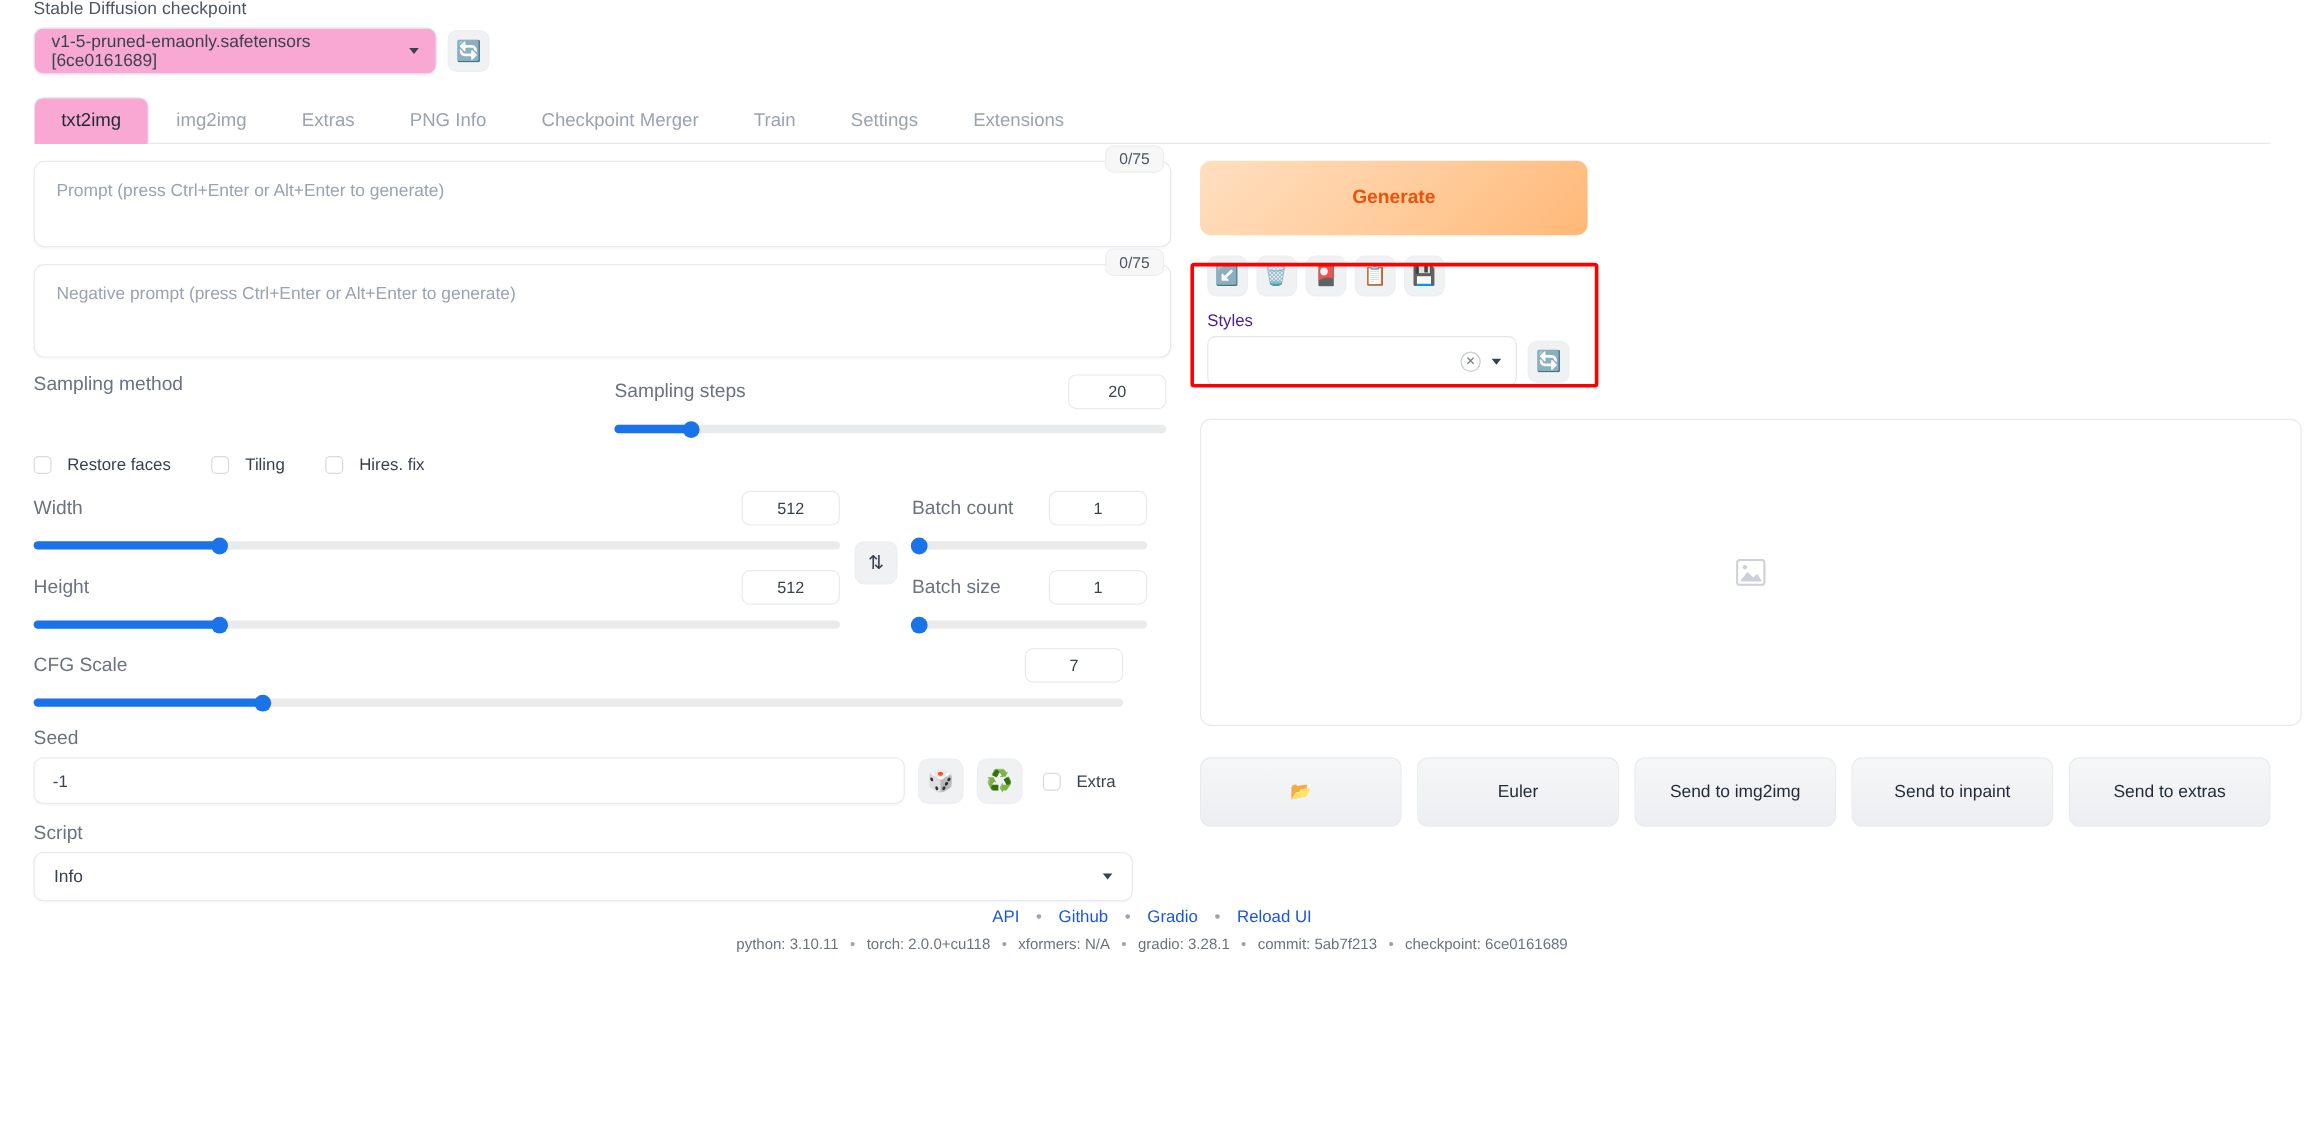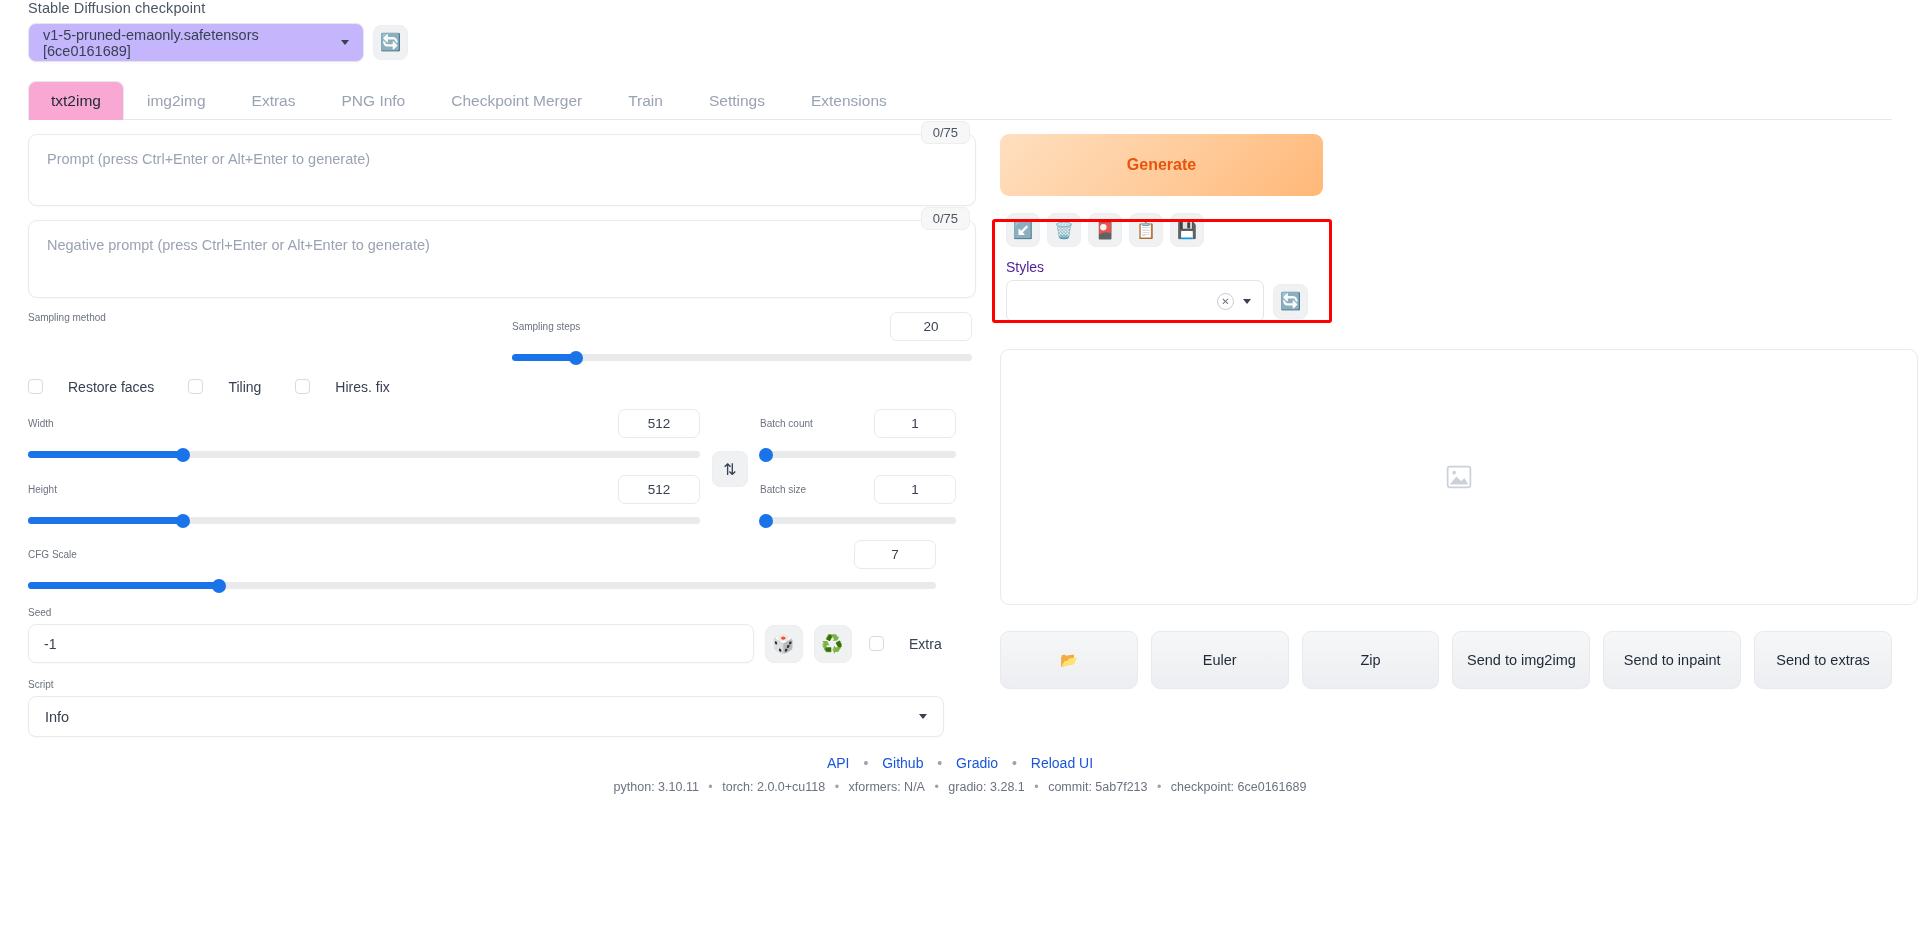--- a/index.html
+++ b/index.html
@@ -14,21 +14,21 @@
   .app { width: 1920px; height: 937px; position: relative; }
 
   
   .ckpt-wrap { padding: 0 28px 0 28px; }
   .ckpt-label {
     font-size: 14.5px; color: #4b5563; margin-bottom: 7px; letter-spacing: .1px;
   }
   .ckpt-row { display: flex; align-items: center; gap: 9px; }
   .ckpt-select {
     width: 336px; height: 39px; border: 1px solid #e5e7eb; border-radius: 8px;
-    background: #c4b5fd; display: flex; align-items: center; justify-content: center;
+    background: #f9a8d4; display: flex; align-items: center; justify-content: center;
     padding: 0 14px; font-size: 14.5px; color: #374151;
     box-shadow: 0 1px 2px rgba(0,0,0,.04);
   }
   .caret { width: 0; height: 0; border-left: 4.5px solid transparent;
            border-right: 4.5px solid transparent; border-top: 5.5px solid #374151; }
   .icon-btn {
     width: 35px; height: 35px; border-radius: 8px; background: #f0f1f3;
     border: 1px solid #eceef1; display: flex; align-items: center; justify-content: center;
     font-size: 17px; line-height: 1; cursor: pointer;
   }
@@ -60,21 +60,21 @@
     box-shadow: 0 1px 2px rgba(0,0,0,.03);
   }
   .prompt-box.neg { height: 78px; }
   .token-counter {
     position: absolute; right: 6px; top: -13px; background: #f7f7f8;
     border: 1px solid #eceef1; border-radius: 7px; padding: 3px 11px;
     font-size: 13px; color: #4b5563;
   }
 
   
-  .field-label { font-size: 10px; color: #6b7280; margin-bottom: 6px; }
+  .field-label { font-size: 16px; color: #6b7280; margin-bottom: 6px; }
   .row { display: flex; gap: 0; }
   .sampler-col { width: 460px; }
   .steps-col { width: 460px; margin-left: 24px; }
 
   .select-box {
     height: 41px; border: 1px solid #e8eaed; border-radius: 8px; background: #fff;
     display: flex; align-items: center; justify-content: space-between;
     padding: 0 16px; font-size: 14.5px; color: #374151;
     box-shadow: 0 1px 2px rgba(0,0,0,.03);
   }
@@ -93,21 +93,21 @@
   .slider .fill {
     position: absolute; left: 0; top: 0; height: 7px;
     background: #1a73e8; border-radius: 4px;
   }
   .slider .knob {
     position: absolute; top: -3px; width: 14px; height: 14px; border-radius: 50%;
     background: #1a73e8; transform: translateX(-50%);
   }
 
   .checkrow { display: flex; align-items: center; gap: 34px; margin: 18px 0 14px 0; }
-  .checkitem { display: flex; align-items: flex-start; gap: 25px; font-size: 14px; color: #374151; }
+  .checkitem { display: flex; align-items: flex-end; gap: 13px; font-size: 14px; color: #374151; }
   .cb { width: 15px; height: 15px; border: 1px solid #d7dae0; border-radius: 4px; background: #fff; }
 
   .dim-grid { display: flex; align-items: flex-start; }
   .dim-left { width: 672px; }
   .swap-btn {
     width: 36px; height: 36px; margin: 42px 12px 0 12px; border-radius: 8px;
     background: #f0f1f3; border: 1px solid #eceef1;
     display: flex; align-items: center; justify-content: center;
     font-size: 16px; color: #374151; cursor: pointer;
   }
@@ -382,21 +382,20 @@
         <svg class="ph-icon" viewBox="0 0 24 22">
           <rect x="1.5" y="1.5" width="21" height="19" rx="2" fill="none" stroke="#9aa3b2" stroke-width="1.6"></rect>
           <circle cx="7.5" cy="7" r="1.7" fill="#9aa3b2"></circle>
           <path d="M3.5 18 L9.5 10.5 L14 15 L17 12 L20.5 18 Z" fill="#9aa3b2"></path>
         </svg>
       </div>
 
       <div class="actions">
         <div class="act-btn">📂</div>
         <div class="act-btn">Euler</div>
-        <div class="act-btn">Zip</div>
         <div class="act-btn">Send to img2img</div>
         <div class="act-btn">Send to inpaint</div>
         <div class="act-btn">Send to extras</div>
       </div>
     </div>
   </div>
 
   <div class="footer">
     <div class="footer-links">
       <a href="#">API</a>

